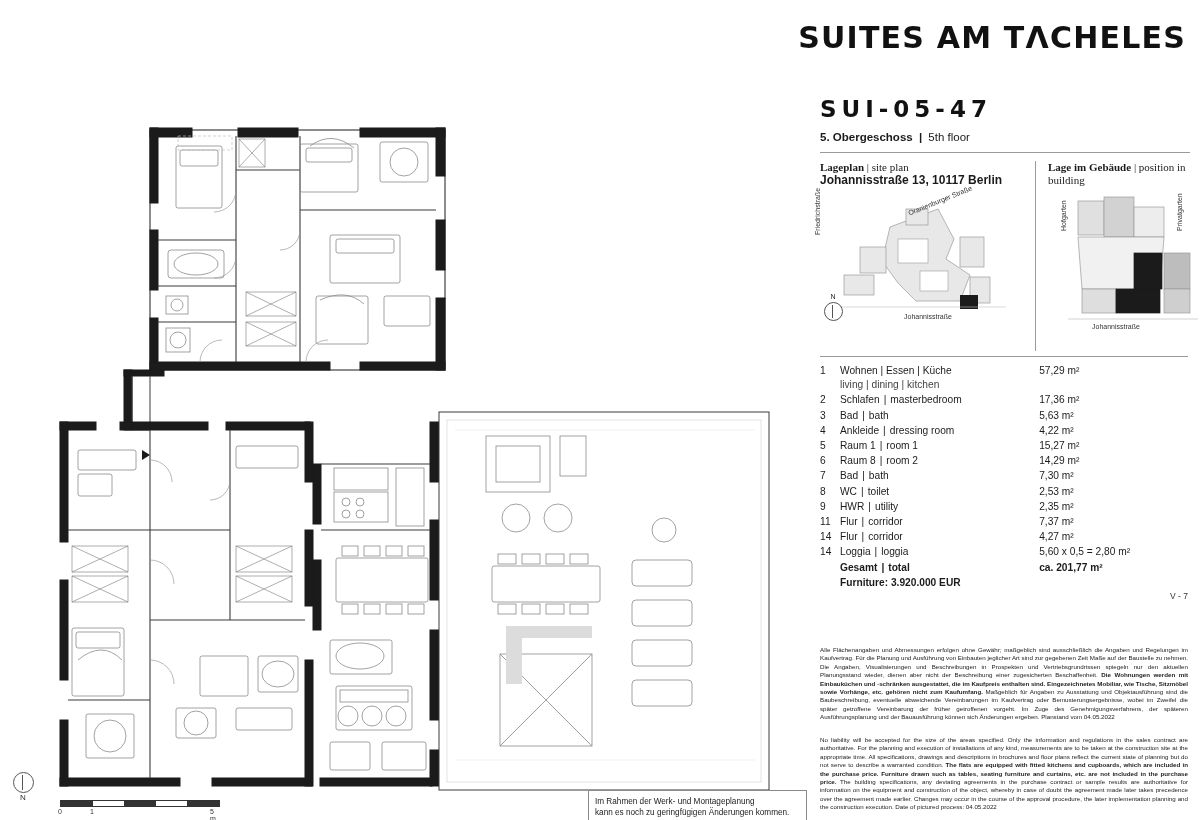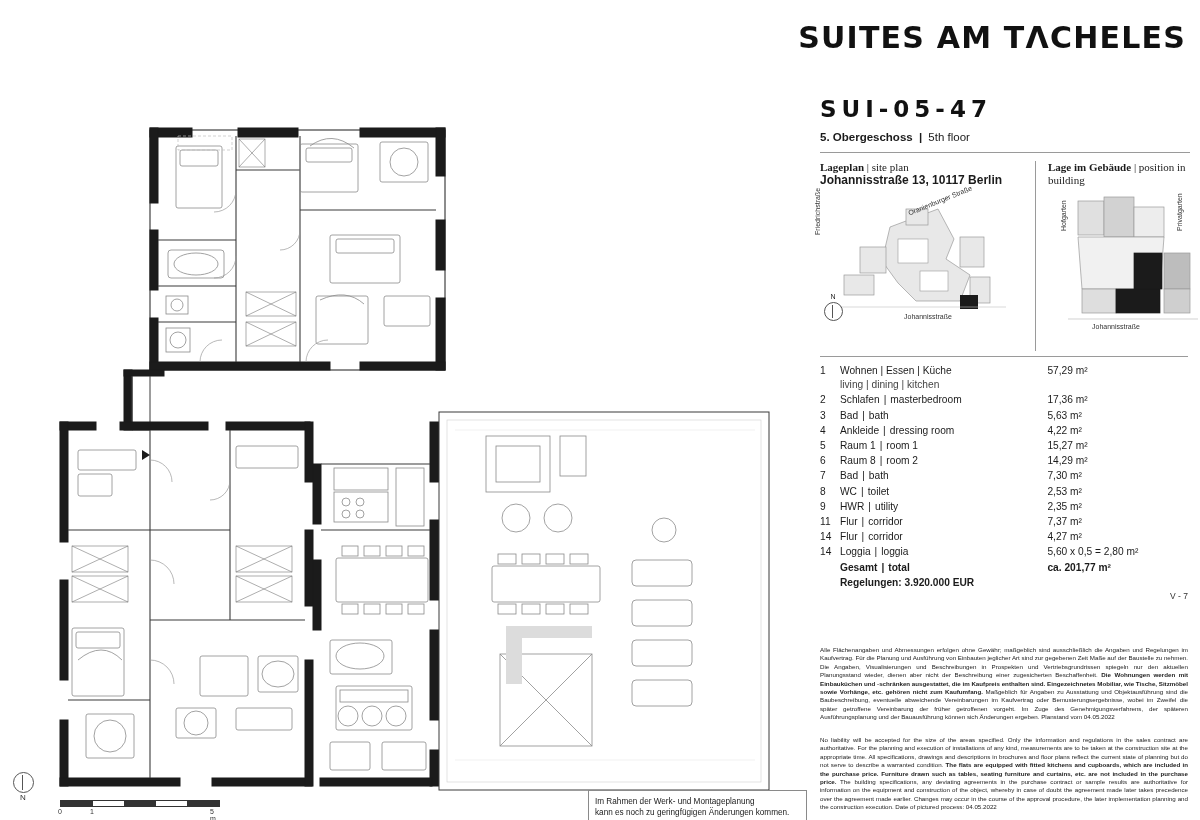--- a/index.html
+++ b/index.html
@@ -734,21 +734,21 @@
         <tr class="total-row">
           <td class="num"></td>
           <td class="name">
             <span>Gesamt</span><span class="sep">|</span><span>total</span>
           </td>
           <td class="area">ca. 201,77 m²</td>
         </tr>
 
         <tr class="price-row">
           <td class="num"></td>
-          <td class="name">Regelungen: 3.920.000 EUR</td>
+          <td class="name">Furniture: 3.920.000 EUR</td>
           <td class="area"></td>
         </tr>
       </tbody>
     </table>
     <div class="vcode">V - 7</div>
   </div>
 
   <div class="legal de">
     <span>Alle Flächenangaben und Abmessungen erfolgen ohne Gewähr; maßgeblich sind ausschließlich die Angaben und Regelungen im Kaufvertrag. Für die Planung und Ausführung von Einbauten jeglicher Art sind zur gegebenen Zeit Maße auf der Baustelle zu nehmen. Die Angaben, Visualisierungen und Beschreibungen in Prospekten und Vertriebsgrundrissen spiegeln nur den aktuellen Planungsstand wieder, dienen aber nicht der Beschreibung einer zugesicherten Beschaffenheit.</span>
     <b>Die Wohnungen werden mit Einbauküchen und -schränken ausgestattet, die im Kaufpreis enthalten sind. Eingezeichnetes Mobiliar, wie Tische, Sitzmöbel sowie Vorhänge, etc. gehören nicht zum Kaufumfang.</b><span> Maßgeblich für Angaben zu Ausstattung und Objektausführung sind die Baubeschreibung, eventuelle abweichende Vereinbarungen im Kaufvertrag oder Bemusterungsergebnisse, wobei im Zweifel die später getroffene Vereinbarung der früher getroffenen vorgeht. Im Zuge des Genehmigungsverfahrens, der späteren Ausführungsplanung und der Bauausführung können sich Änderungen ergeben. Planstand vom 04.05.2022</span>

